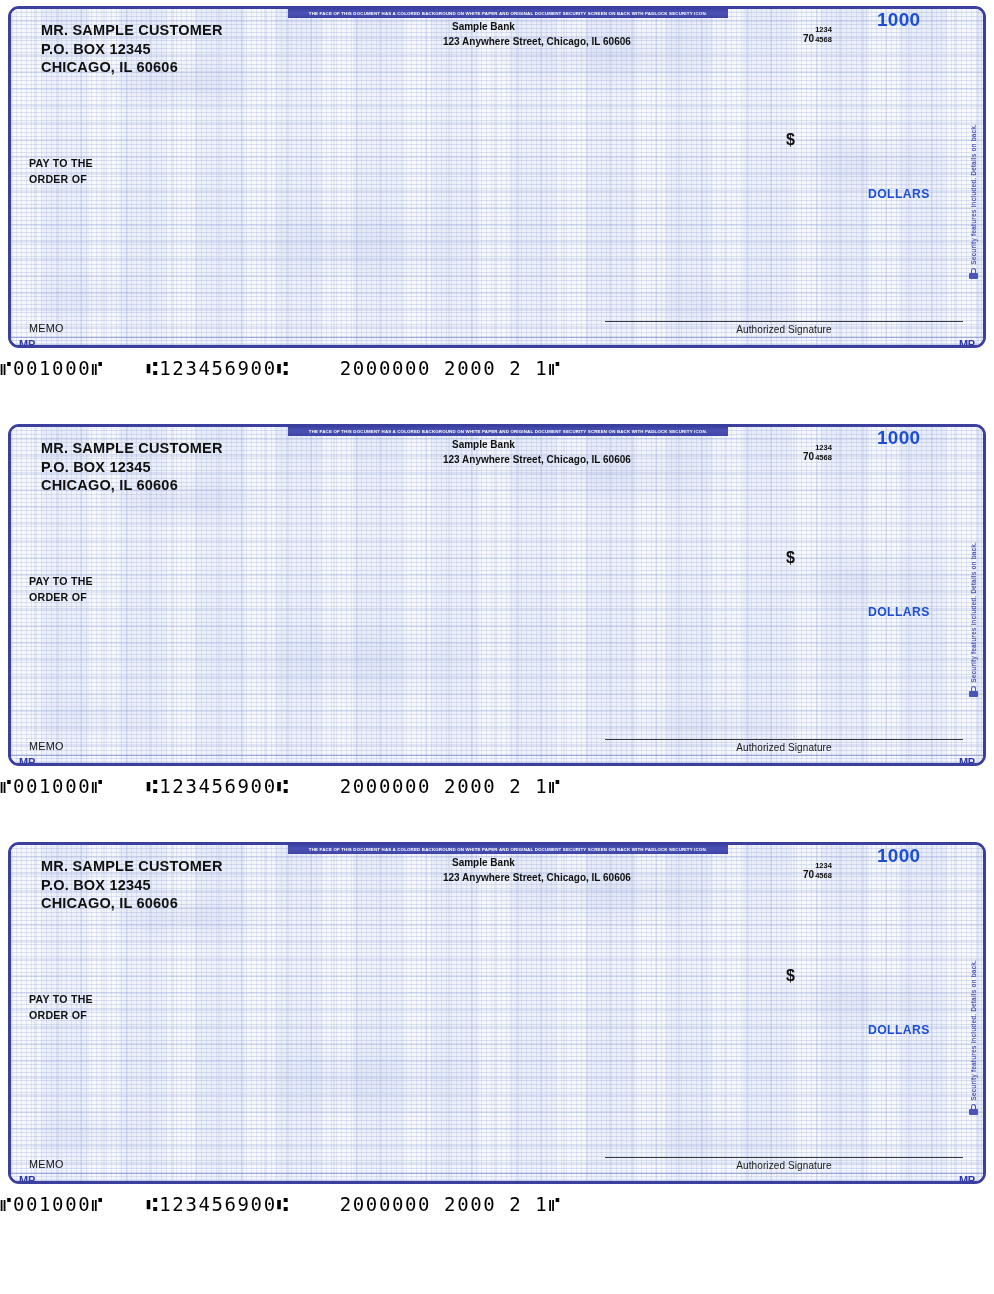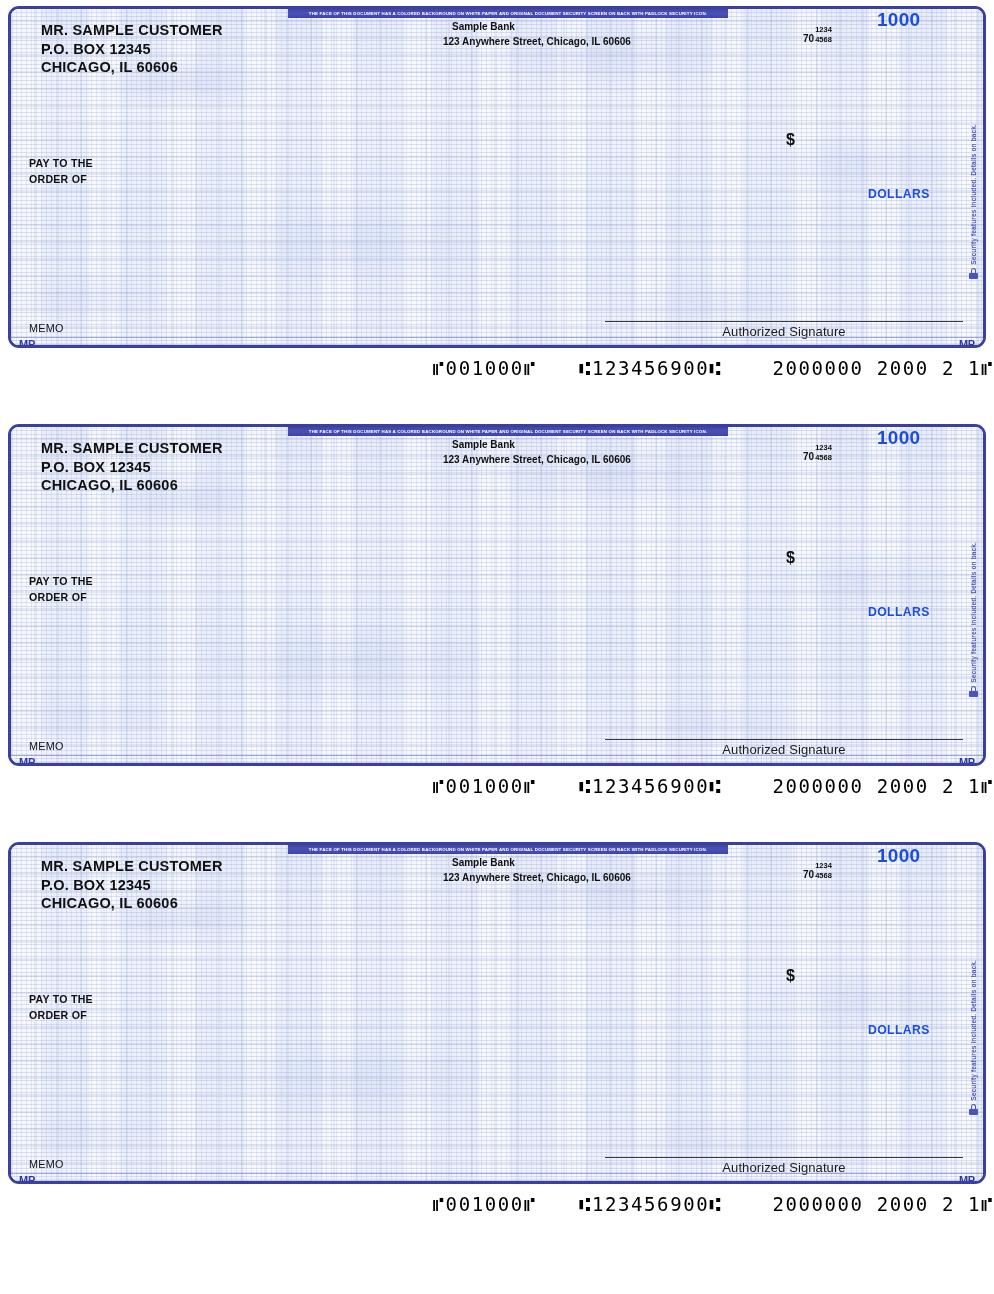--- a/index.html
+++ b/index.html
@@ -225,21 +225,21 @@
     width: 358px;
     height: 1px;
     background: #3a3a3a;
   }
   .sig-label {
     position: absolute;
     left: 594px;
     top: 315px;
     width: 358px;
     text-align: center;
-    font-size: 13px;
+    font-size: 10px;
     color: #1a1a1a;
     letter-spacing: 0.1px;
   }
 
   
   .bottom-rule {
     position: absolute;
     left: 0;
     right: 0;
     bottom: 7px;
@@ -290,21 +290,21 @@
     background: #4a55b8;
     border-radius: 1px;
   }
 
   
   .micr {
     position: absolute;
     left: 0;
     top: 355px;
     width: 994px;
-    text-align: right;
+    text-align: left;
     font-family: "DejaVu Sans Mono", monospace;
     font-size: 19px;
     color: #000000;
     letter-spacing: 1.6px;
     white-space: nowrap;
   }
   .micr-seg { display: inline-block; }
   .micr-gap-sm { display: inline-block; width: 16px; }
   .micr-gap-lg { display: inline-block; width: 24px; }
 </style>

